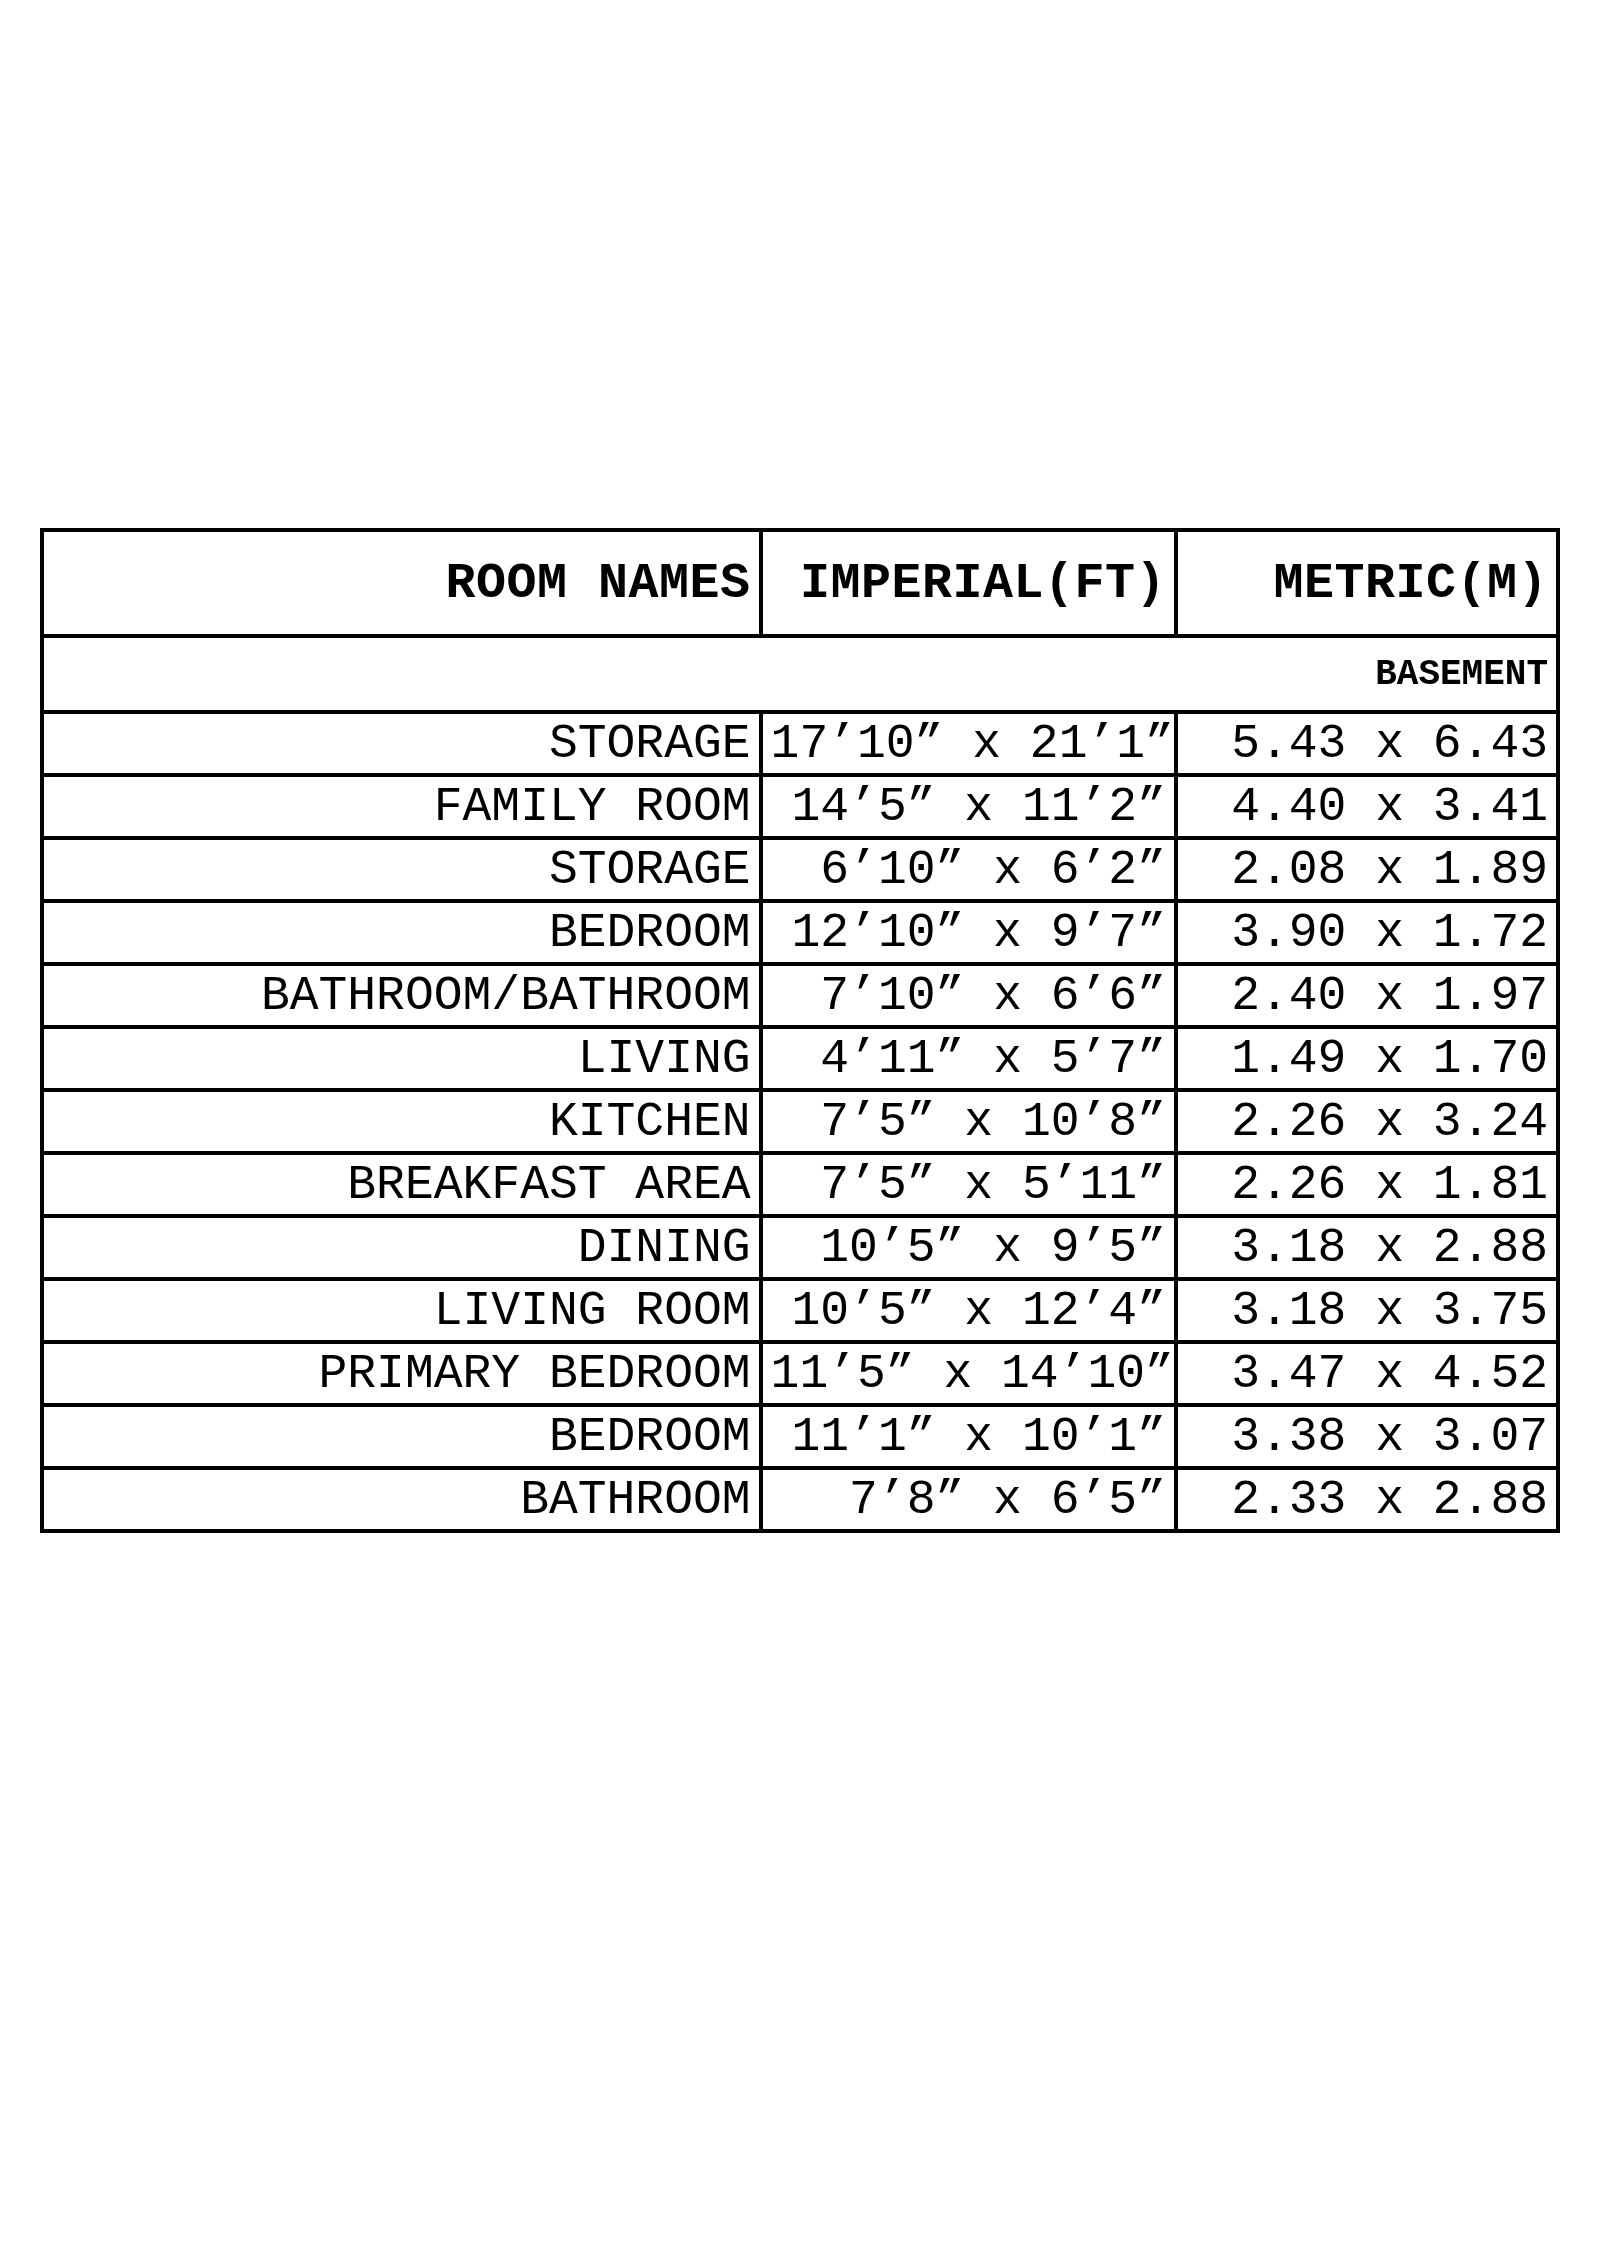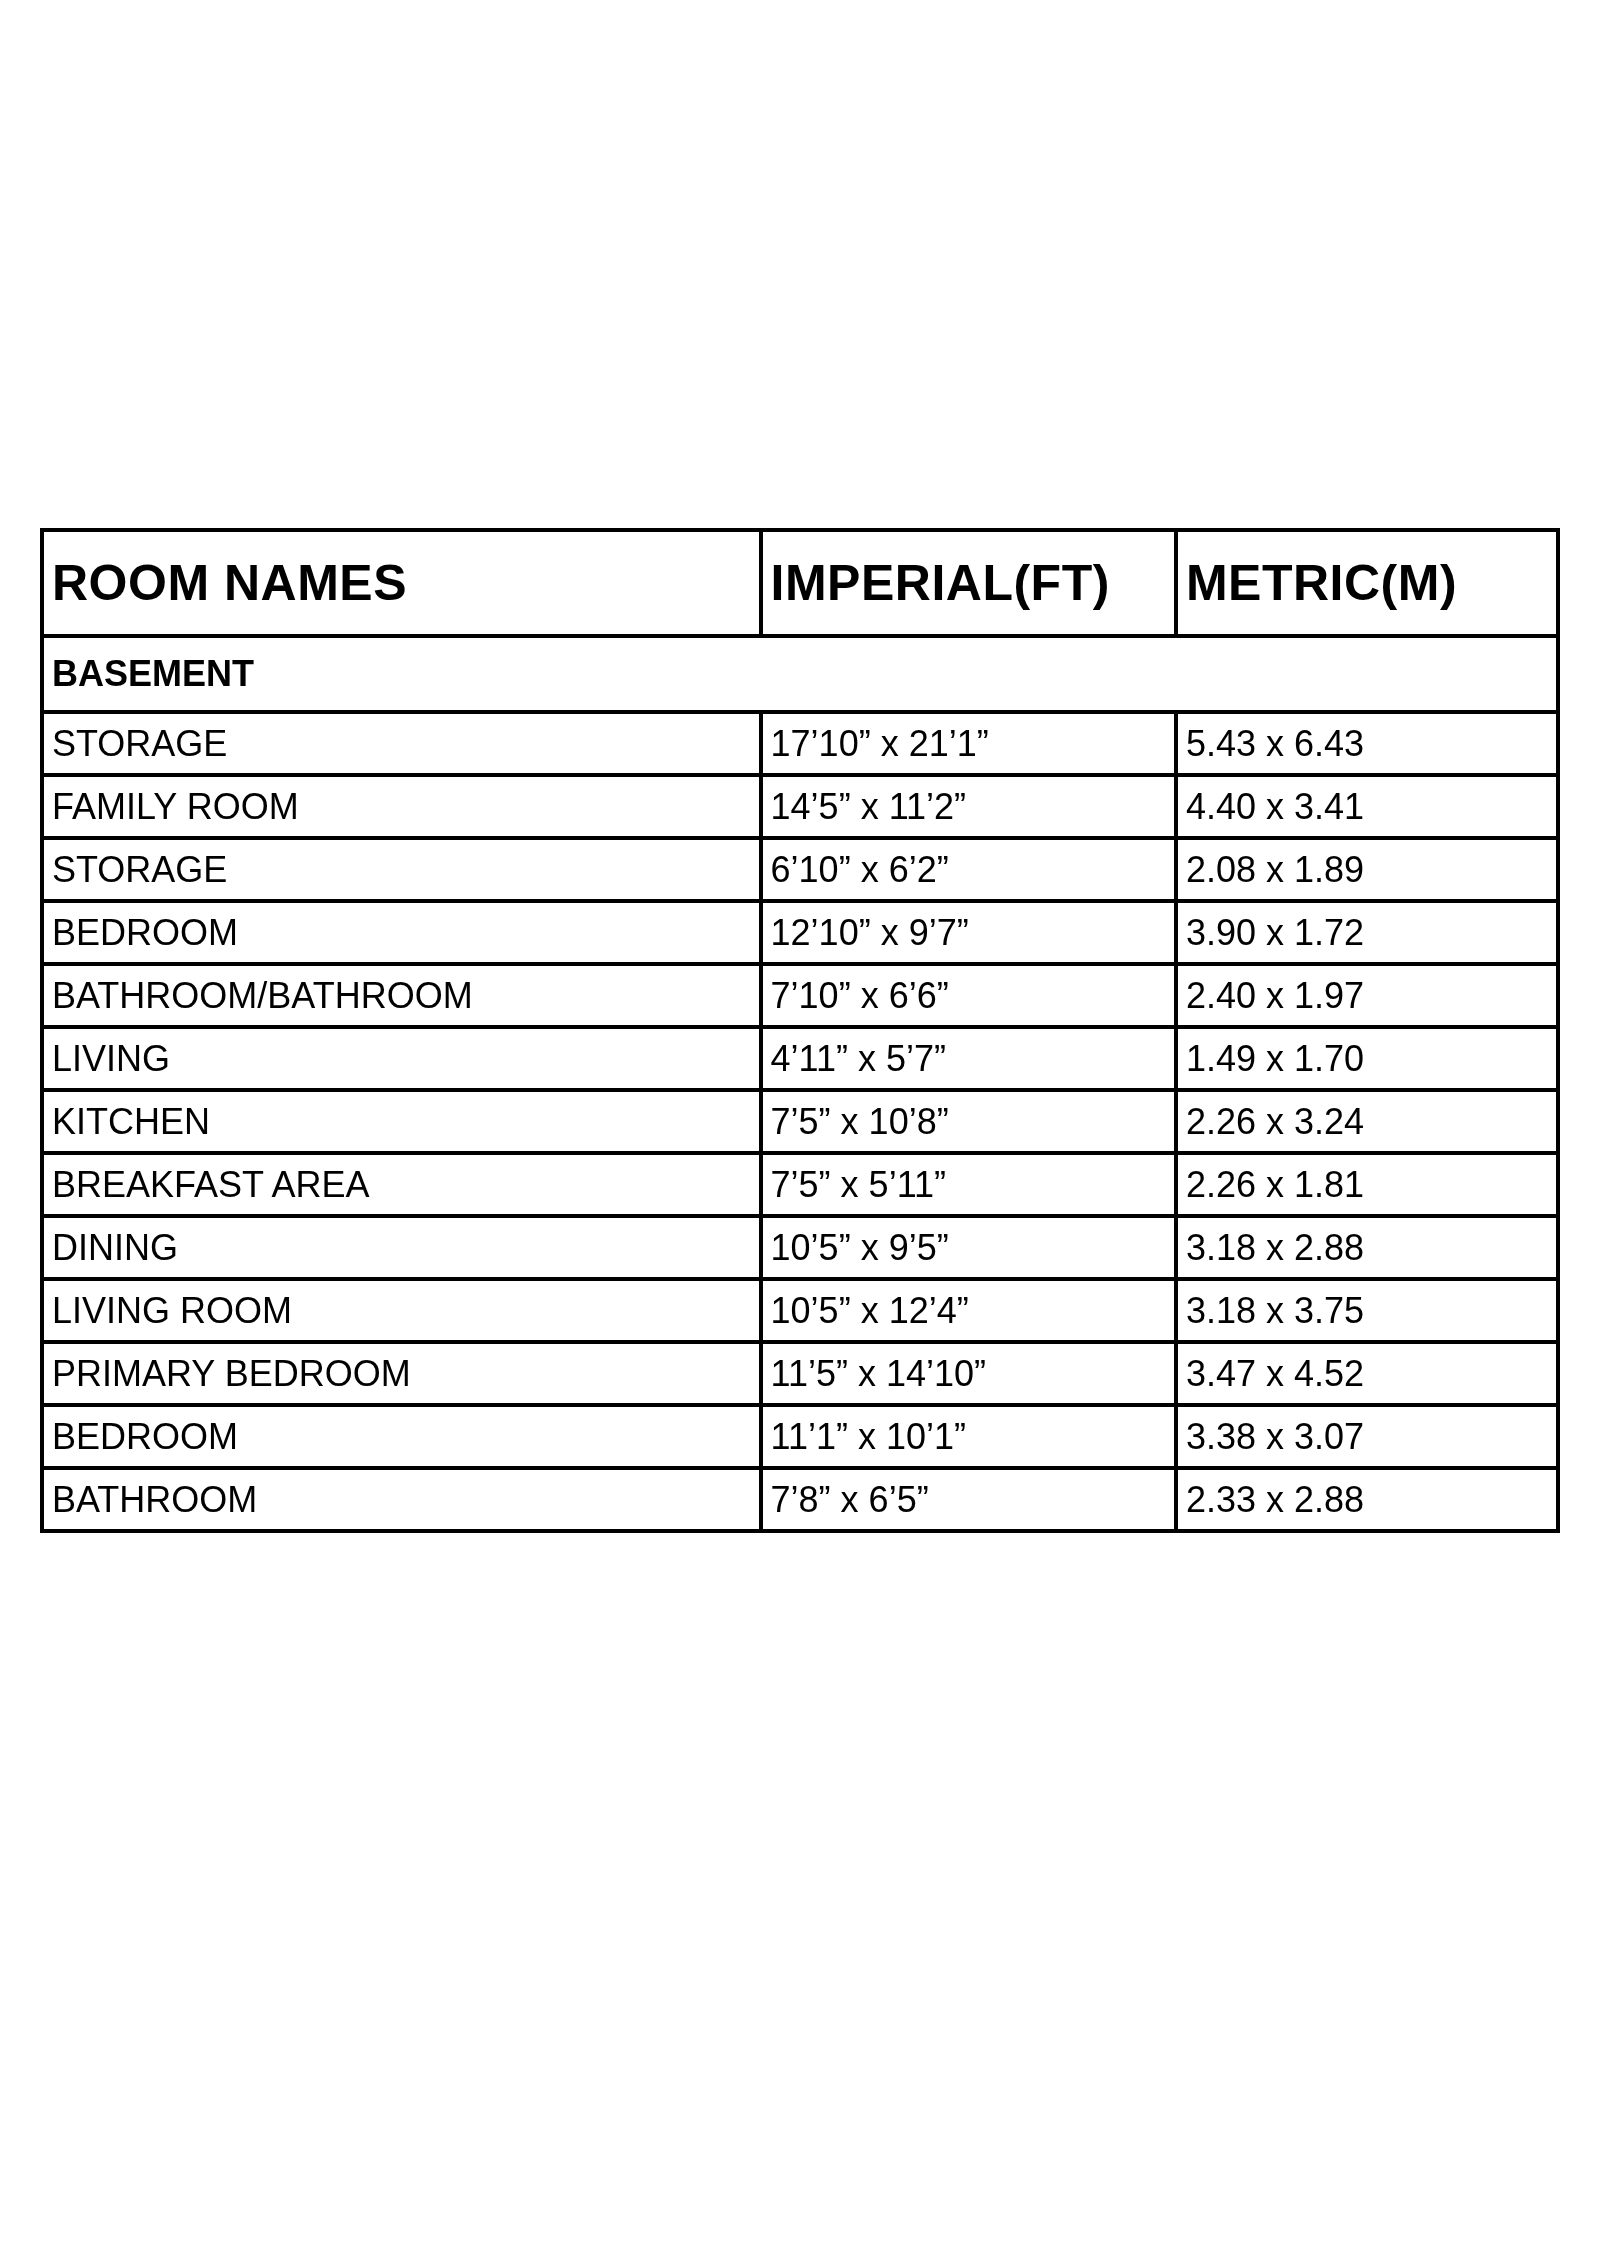--- a/index.html
+++ b/index.html
@@ -23,40 +23,41 @@
     width: 1520px;
     border-collapse: collapse;
     table-layout: fixed;
     background: #ffffff;
   }
   table.dim-table col.c-name   { width: 47.4%; }
   table.dim-table col.c-imp    { width: 27.4%; }
   table.dim-table col.c-metric { width: 25.2%; }
   table.dim-table td, table.dim-table th {
     border: 4px solid #000000;
-    text-align: left;
+    text-align: right;
     vertical-align: middle;
     padding: 0 8px;
     overflow: hidden;
     white-space: nowrap;
+    font-family: Liberation Mono, monospace;
   }
   tr.header-row th {
     height: 106px;
     font-size: 50px;
     font-weight: bold;
     letter-spacing: 0.5px;
   }
   tr.section-row td {
     height: 76px;
     font-size: 36px;
     font-weight: bold;
   }
   tr.data-row td {
     height: 63px;
-    font-size: 36px;
+    font-size: 48px;
     font-weight: normal;
   }
 </style>
 </head>
 <body>
 
 <div class="page">
   <table class="dim-table">
     <colgroup>
       <col class="c-name">

